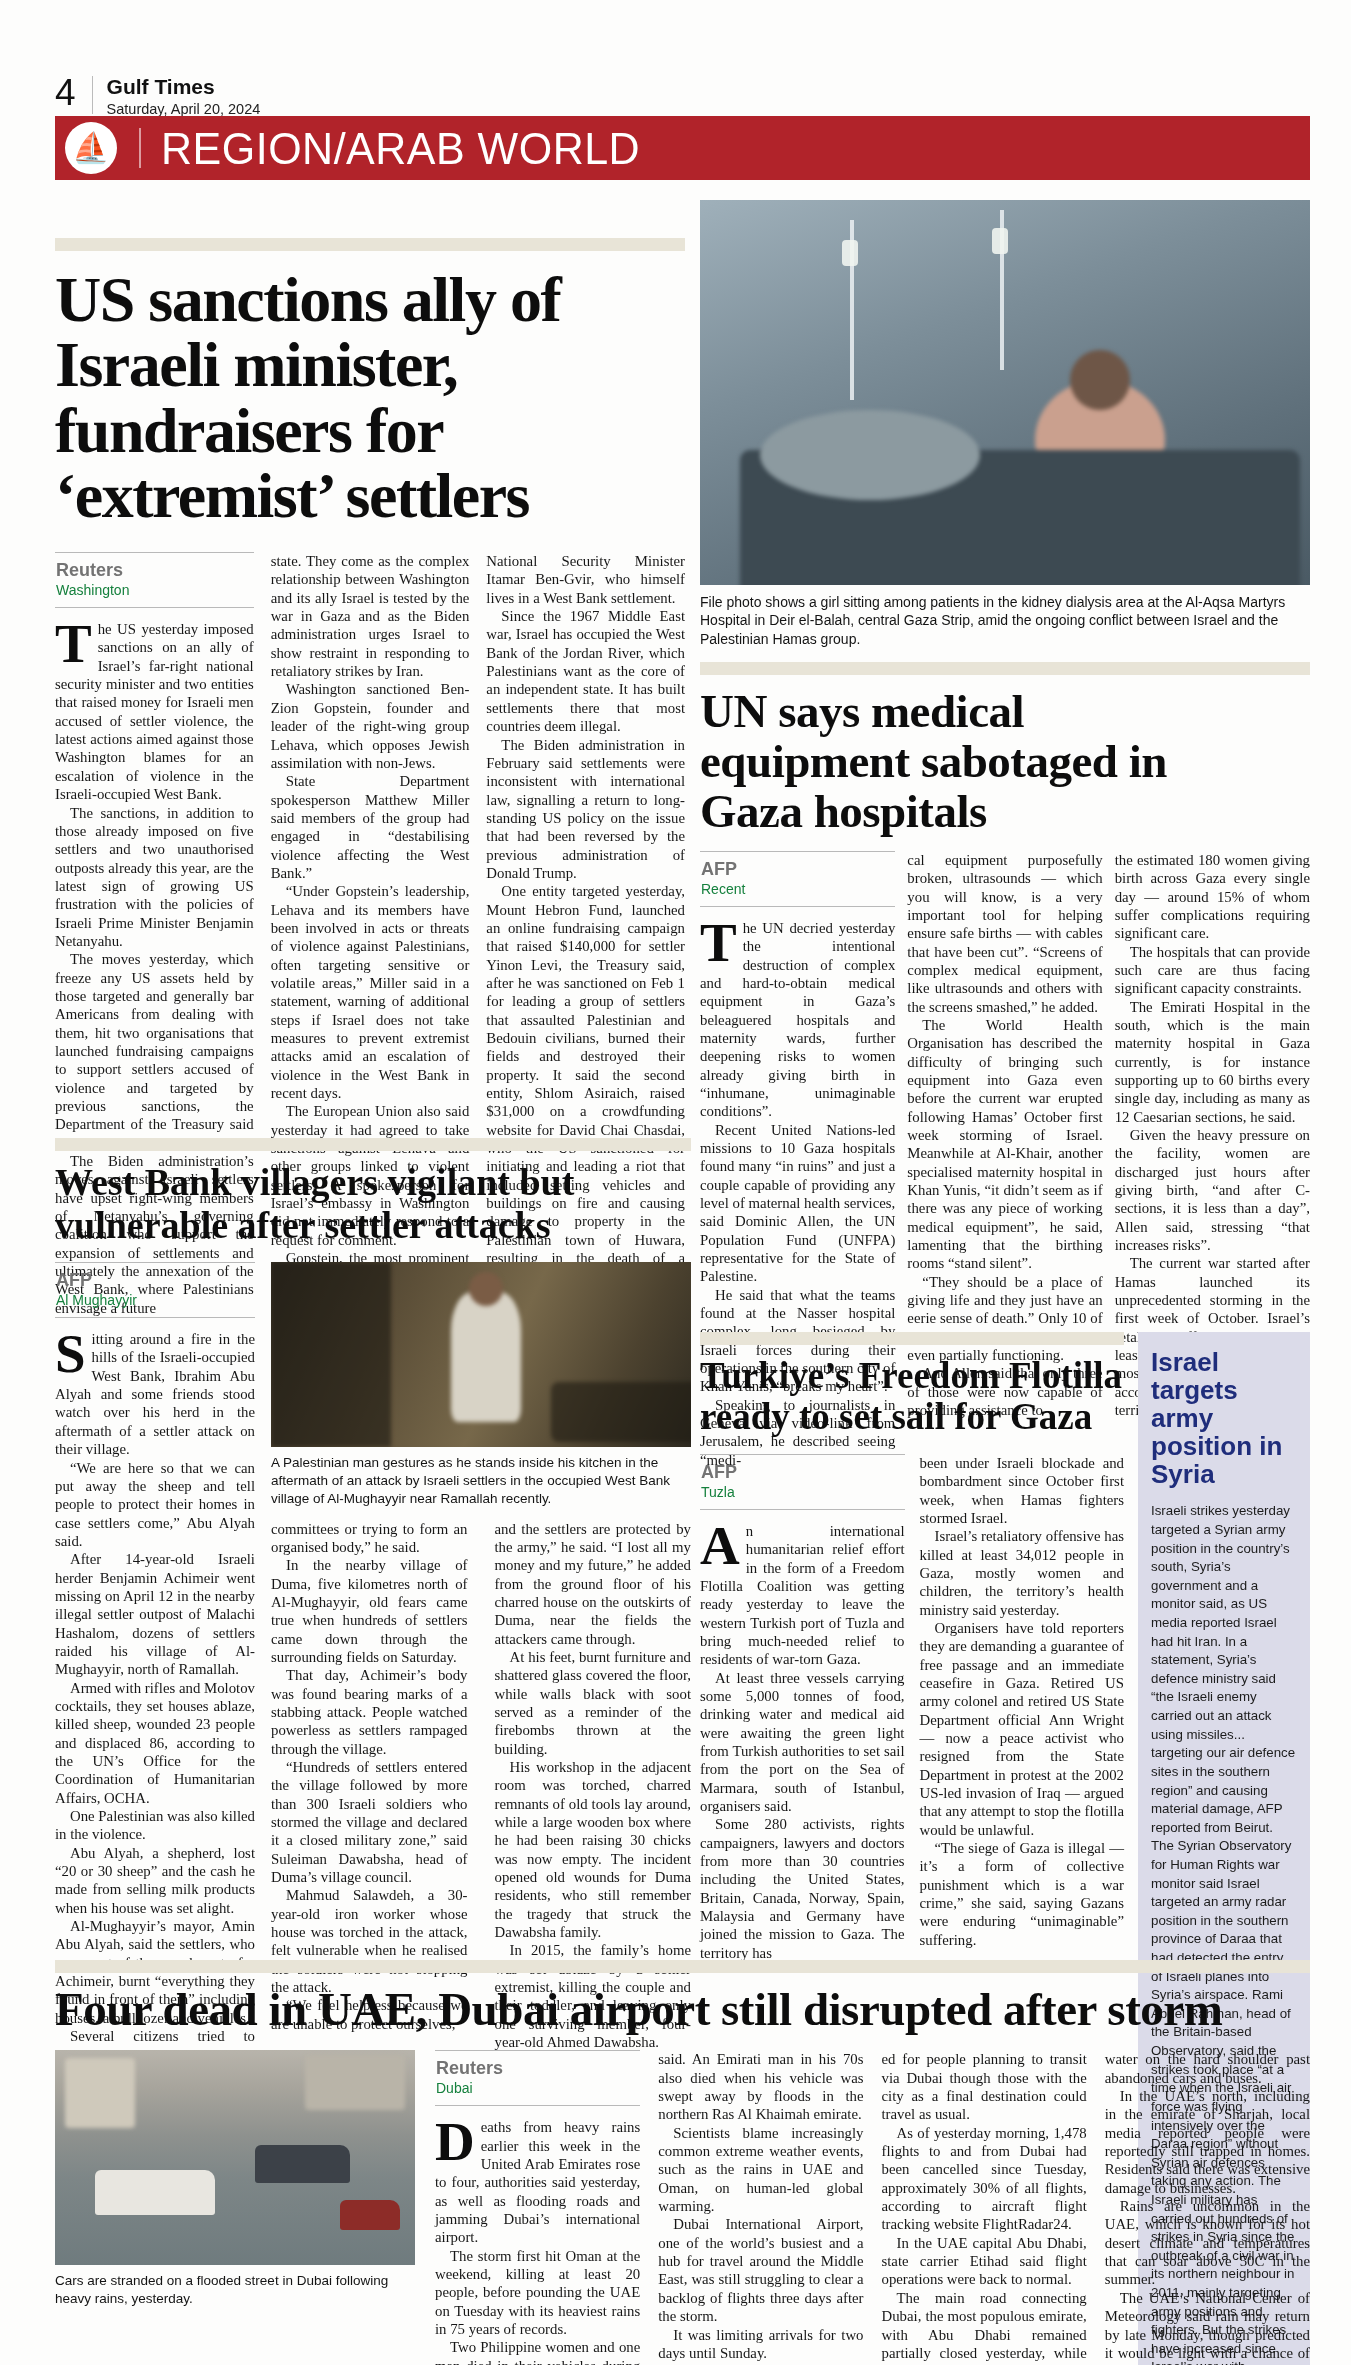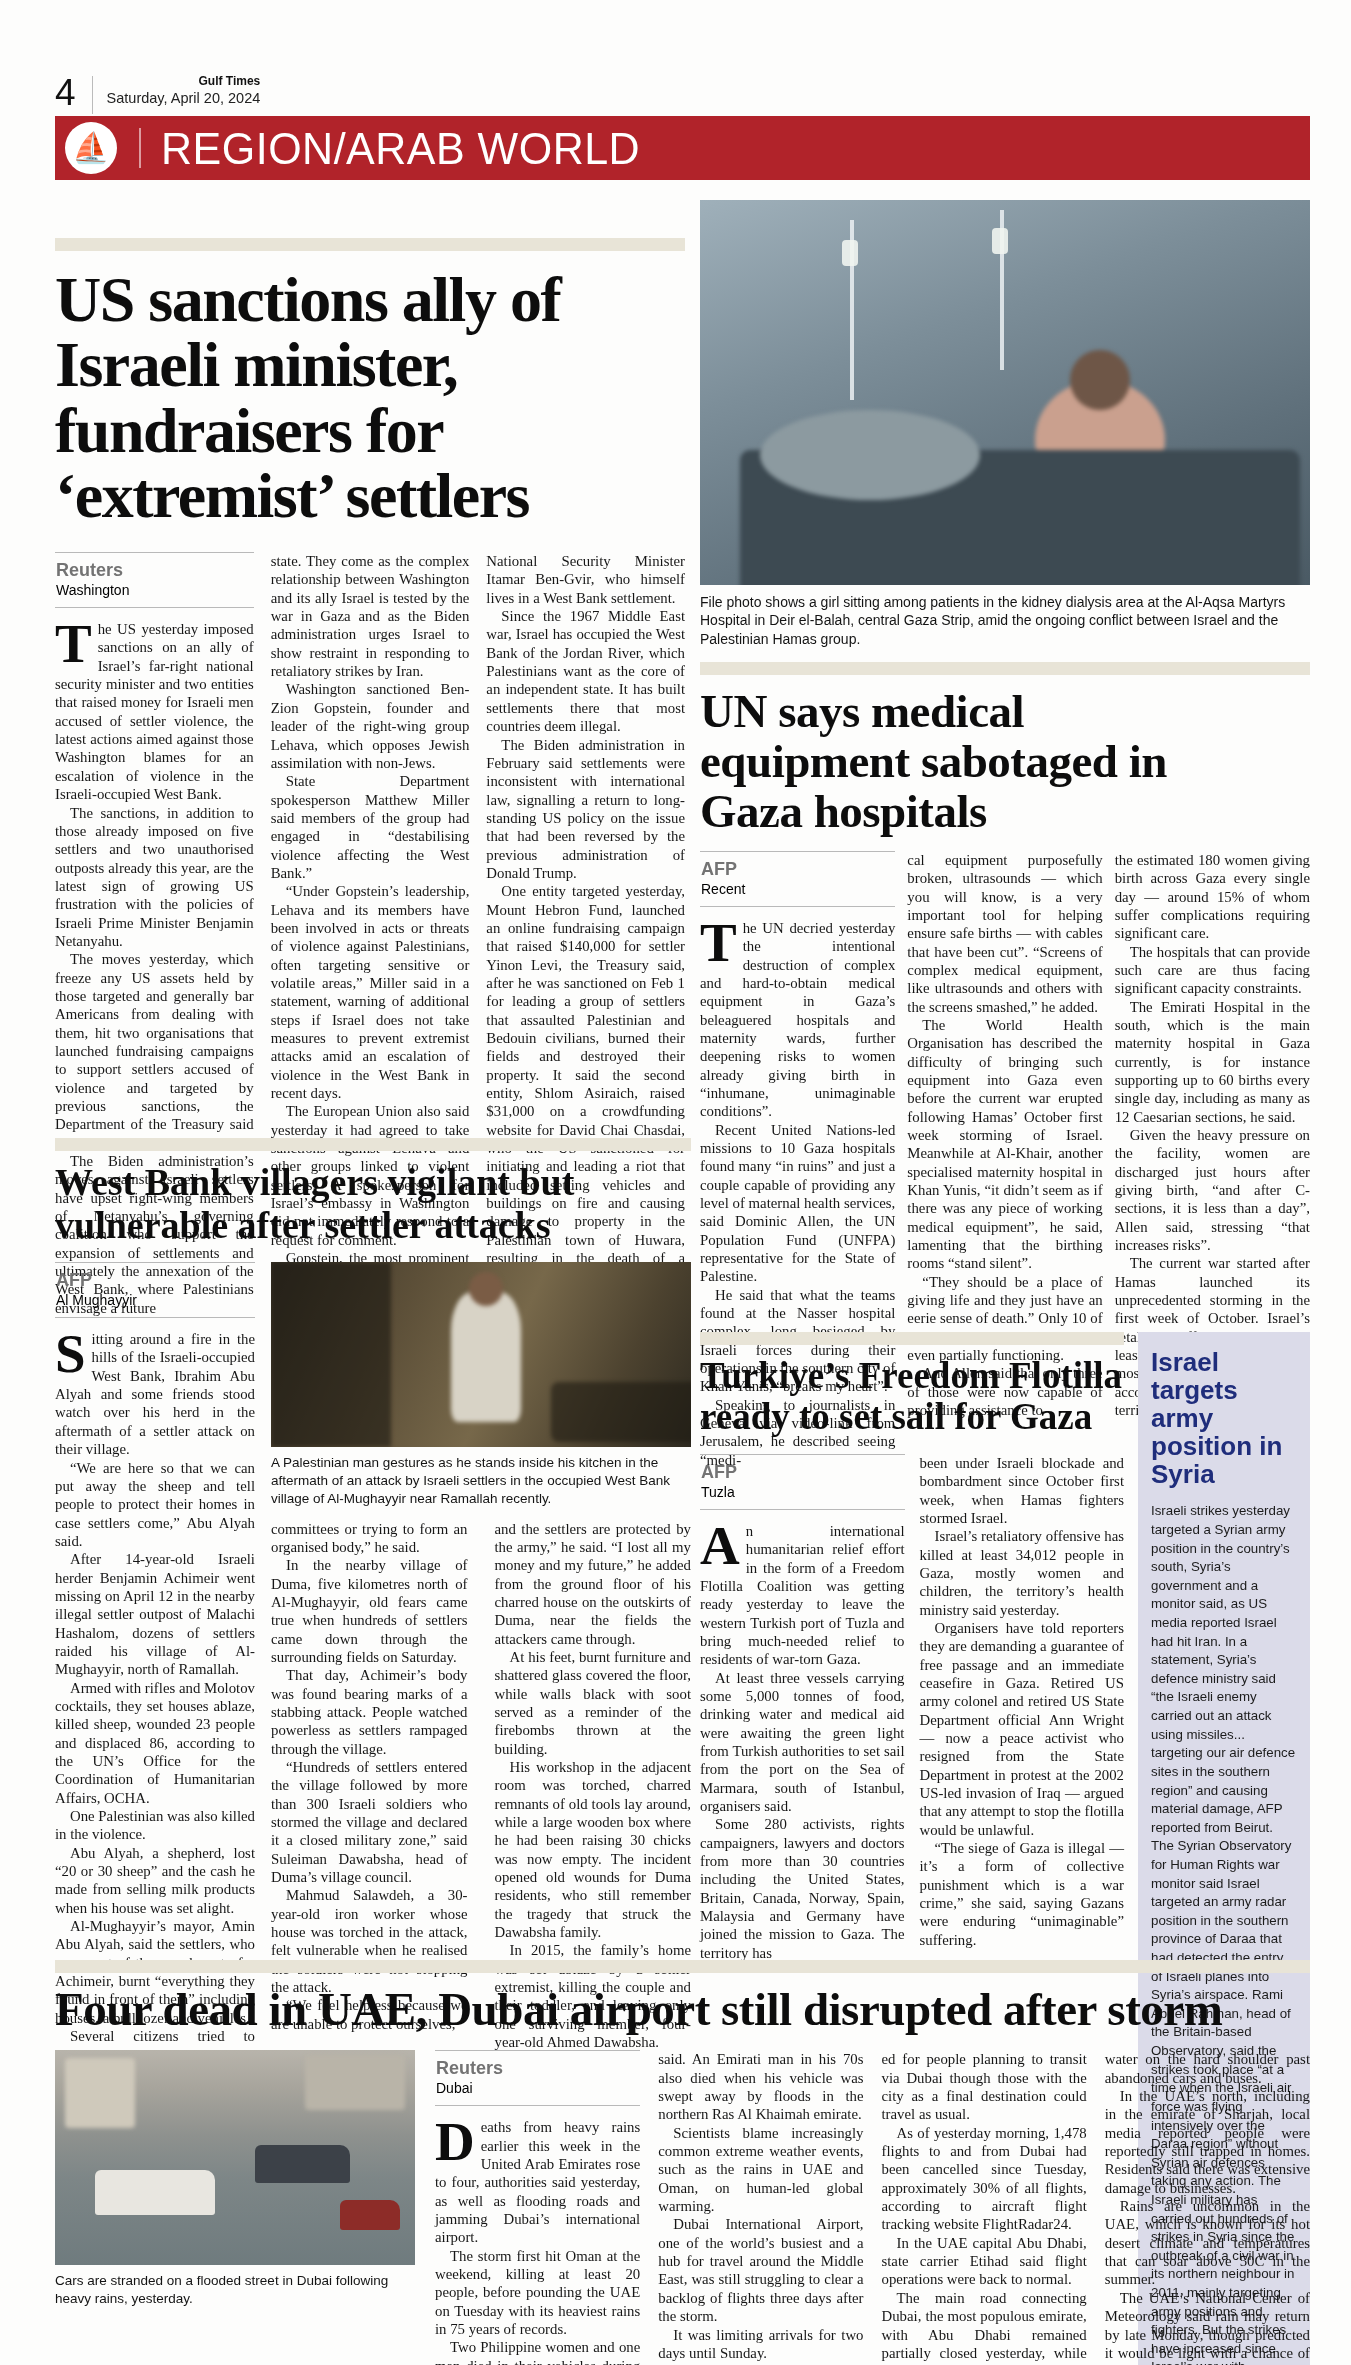--- a/index.html
+++ b/index.html
@@ -3,36 +3,36 @@
 <meta charset="utf-8">
 <style>
   * { margin:0; padding:0; box-sizing:border-box; }
   body { background:#d8d8d8; font-family:"Liberation Sans", sans-serif; }
   .page { position:relative; width:1351px; height:2365px; background:#fdfdfc; margin:0 auto; overflow:hidden; }
 
   
   .masthead { position:absolute; left:55px; top:74px; width:1255px; display:flex; align-items:flex-start; }
   .pagenum { font-family:"Liberation Sans", sans-serif; font-size:37px; font-weight:400; color:#111; line-height:1; }
   .mast-div { width:1px; height:38px; background:#bbb; margin:2px 14px 0 16px; }
-  .mast-pub { font-size:12px; font-weight:bold; color:#111; line-height:1.25;text-align:right; }
+  .mast-pub { font-size:21px; font-weight:bold; color:#111; line-height:1.25; }
   .mast-date { font-size:14.5px; color:#222; line-height:1.25; }
 
   
   .banner { position:absolute; left:55px; top:116px; width:1255px; height:64px; background:#b1232a; display:flex; align-items:center; }
   .logo-circle { width:52px; height:52px; border-radius:50%; background:#fff; margin-left:10px; display:flex; align-items:center; justify-content:center; }
   .logo-glyph { font-size:30px; color:#111; line-height:1; }
   .banner-sep { width:2px; height:40px; background:rgba(255,255,255,.55); margin:0 20px 0 22px; }
   .banner-title { color:#fff; font-size:43px; letter-spacing:.5px; font-weight:400; transform:scaleY(1.05); white-space:nowrap; }
 
   
   .kicker-bar { height:13px; background:#e8e4d7; width:100%; }
   .headline { font-family:"Liberation Serif", serif; font-weight:bold; color:#0d0d0d; }
   .byline { border-top:1px solid #b9b9b9; border-bottom:1px solid #b9b9b9; padding:7px 1px 9px; margin-bottom:12px; }
   .agency { font-size:18px; font-weight:bold; color:#737373; }
-  .place { font-size:14px; color:#000000; margin-top:1px; }
+  .place { font-size:14px; color:#15803d; margin-top:1px; }
   .cols { display:flex; }
   .col { flex:1; }
   .body-text { font-family:"Liberation Serif", serif; font-size:14.8px; line-height:1.24; color:#161616; text-align:justify; }
   .body-text p + p { text-indent:15px; }
   .dropcap p:first-child::first-letter { float:left; font-family:"Liberation Serif", serif; font-weight:bold; font-size:55px; line-height:42px; padding:3px 6px 0 0; color:#0d0d0d; }
   .caption { font-size:14px; line-height:1.32; color:#141414; }
 
   
   .lead { position:absolute; left:55px; top:238px; width:630px; }
   .lead .headline { font-size:64px; line-height:1.02; letter-spacing:-1.5px; margin-top:16px; }

